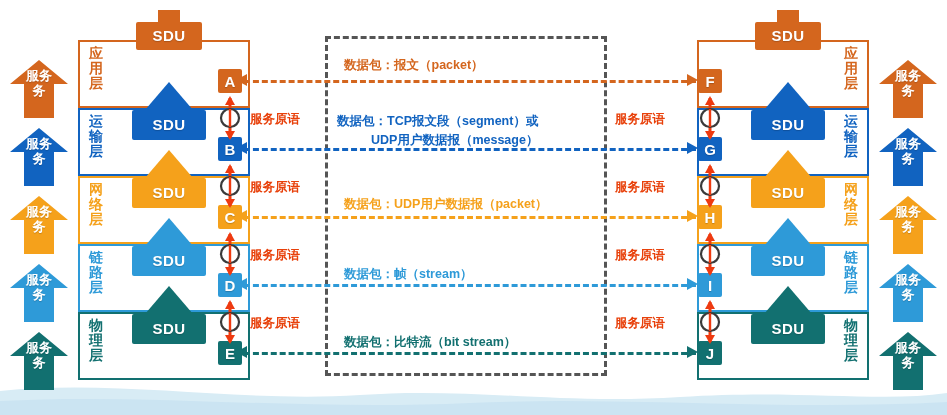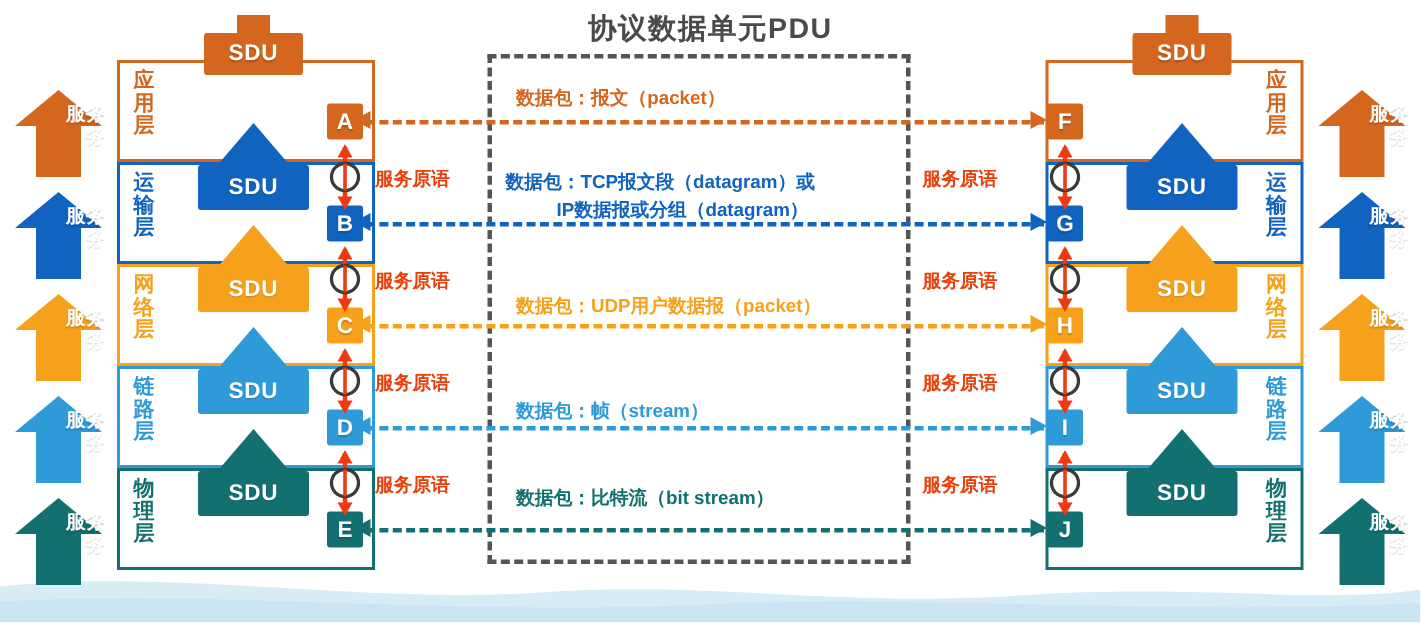--- a/index.html
+++ b/index.html
@@ -21,21 +21,21 @@
 
   
   .pdu-frame{
     position:absolute;left:325px;top:36px;width:282px;height:340px;
     border:3px dashed #555;box-sizing:border-box;z-index:2;background:transparent;
   }
 
   
   .svc-arrow{position:absolute;width:62px;height:62px;z-index:5;}
   .svc-arrow .lbl{
-    position:absolute;left:0;top:10px;width:62px;text-align:right;
+    position:absolute;left:0;top:10px;width:62px;text-align:center;
     color:#fff;font-size:13px;font-weight:bold;line-height:15px;
     text-shadow:0 1px 1px rgba(0,0,0,.18);
   }
   .svc-arrow .lbl span{display:block;}
 
   
   .stack{position:absolute;top:40px;width:172px;height:340px;z-index:3;}
   .stack-left{left:78px;}
   .stack-right{left:697px;}
   .layer{
@@ -108,21 +108,20 @@
 </head>
 <body>
 
 <div id="stage">
 
   <svg class="wave" viewBox="0 0 947 46" preserveAspectRatio="none">
     <path d="M0 22 C 120 10, 240 34, 360 26 C 470 18, 560 36, 680 28 C 800 20, 880 34, 947 24 L947 46 L0 46 Z" fill="#d8ecf5"></path>
     <path d="M0 32 C 150 24, 300 42, 470 34 C 620 27, 780 42, 947 33 L947 46 L0 46 Z" fill="#cbe4f2"></path>
   </svg>
 
-  <div class="title">协议数据单元PDU</div>
 
   <div class="pdu-frame"></div>
 
   <div class="svc-arrow" style="left:8px;top:58px;">
     <svg viewBox="0 0 62 62" width="62" height="62">
         <polygon points="31,2 60,26 46,26 46,60 16,60 16,26 2,26" fill="#d4661e"></polygon>
       </svg>
     <div class="lbl">
         <span>服务</span>
         <span>务</span>
@@ -507,27 +506,27 @@
 
   <div class="prim" style="left:615px;top:111px;">服务原语</div>
   <div class="prim" style="left:615px;top:179px;">服务原语</div>
   <div class="prim" style="left:615px;top:247px;">服务原语</div>
   <div class="prim" style="left:615px;top:315px;">服务原语</div>
 
   <div class="pdu-txt" style="left:344px;top:57px;color:#d4661e;">
     <span>数据包：报文（packet）</span>
   </div>
   <div class="pdu-txt" style="left:337px;top:112px;color:#1163c0;line-height:19px;">
-    <span>数据包：TCP报文段（datagram）或</span>
-    <span class="l2">IP数据报或分组（datagram）</span>
+    <span>数据包：TCP报文段（segment）或</span>
+    <span class="l2">UDP用户数据报（message）</span>
   </div>
   <div class="pdu-txt" style="left:344px;top:196px;color:#f5a11b;">
     <span>数据包：UDP用户数据报（packet）</span>
   </div>
   <div class="pdu-txt" style="left:344px;top:266px;color:#2e9ad8;">
     <span>数据包：帧（stream）</span>
   </div>
-  <div class="pdu-txt" style="left:344px;top:324px;color:#127070;">
+  <div class="pdu-txt" style="left:344px;top:334px;color:#127070;">
     <span>数据包：比特流（bit stream）</span>
   </div>
 
 
 </div>
 
 </body></html>

